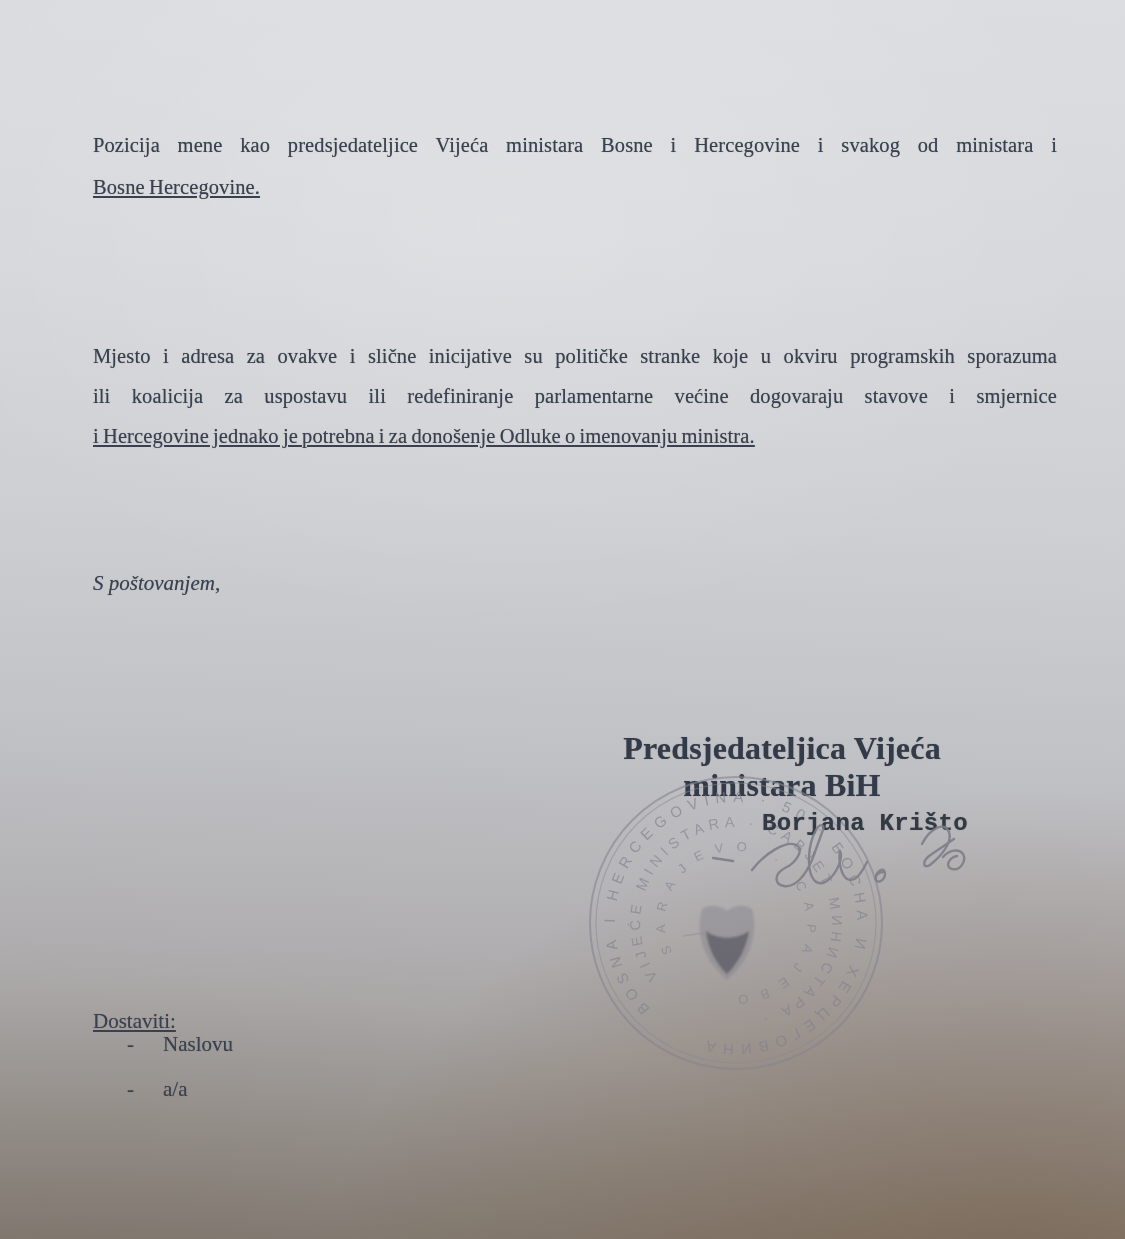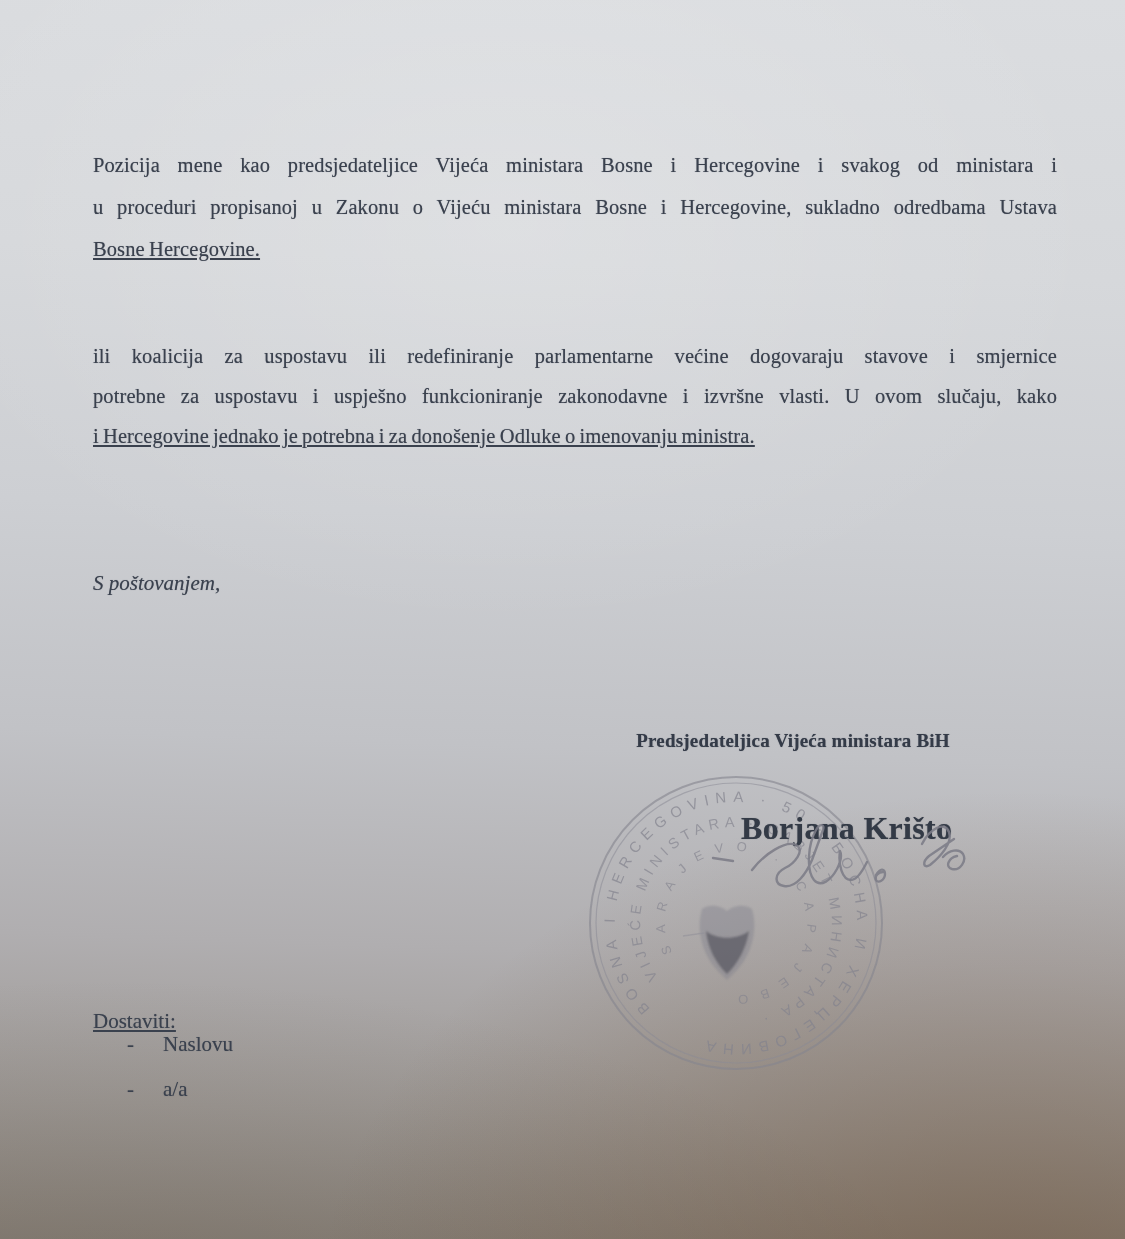--- a/index.html
+++ b/index.html
@@ -14,61 +14,60 @@
       radial-gradient(140% 60% at 10% 112%, rgba(80,72,62,0.30) 0%, rgba(80,72,62,0) 55%),
       linear-gradient(182deg,#dbdde0 0%, #d6d8db 22%, #cdcfd3 42%, #c1c2c6 60%, #b0aeb0 76%, #9d9894 89%, #8b837a 100%);
   }
   .sheen{
     position:absolute;inset:0;pointer-events:none;
     background:radial-gradient(90% 55% at 45% 18%, rgba(255,255,255,0.18) 0%, rgba(255,255,255,0) 60%);
   }
   .bodytext{font-size:20.5px;letter-spacing:0.1px;word-spacing:-1px;
     text-shadow:0 0 0.8px rgba(58,65,78,0.55);}
   .para{position:absolute;left:93px;width:964px;}
-  .p1{top:144px;line-height:42px;}
+  .p1{top:124px;line-height:42px;}
   .p2{top:336px;line-height:40px;}
   .jline{white-space:nowrap;text-align:justify;text-align-last:justify;}
   .jline.last{text-align:left;text-align-last:left;text-decoration:underline;}
   .closing{position:absolute;left:93px;top:571px;font-size:21px;
     text-shadow:0 0 0.8px rgba(58,65,78,0.55);font-style:italic;}
   .signer-title{
     position:absolute;left:570px;top:730px;width:424px;
-    text-align:center;font-weight:bold;font-size:19px;letter-spacing:0.2px;
-    color:#343b48;text-shadow:0 0 0.9px rgba(52,59,72,0.6);margin-left:11px;
+    text-align:center;font-weight:bold;font-size:32px;letter-spacing:0.2px;
+    color:#343b48;text-shadow:0 0 0.9px rgba(52,59,72,0.6);
   }
   .signer-name{
-    position:absolute;left:741px;top:810px;
-    font-weight:bold;font-size:32px;letter-spacing:0.3px;
-    color:#333a46;text-shadow:0 0 0.9px rgba(51,58,70,0.6);
+    position:absolute;left:762px;top:810px;
+    font-weight:bold;font-size:24px;letter-spacing:0.3px;
+    color:#333a46;text-shadow:0 0 0.9px rgba(51,58,70,0.6);font-family:Liberation Mono, monospace;
   }
   .stamp{position:absolute;left:586px;top:773px;width:300px;height:300px;opacity:0.82;}
   .stamp text{font-family:"Liberation Sans","DejaVu Sans",sans-serif;fill:#83838e;}
   .signature{position:absolute;left:690px;top:812px;width:320px;height:115px;}
   .dist-label{position:absolute;left:93px;top:1009px;font-size:21px;
     text-shadow:0 0 0.8px rgba(58,65,78,0.5);text-decoration:underline;}
   .dist-item{position:absolute;font-size:21px;text-shadow:0 0 0.8px rgba(58,65,78,0.5);}
   .dist-item .dash{display:inline-block;width:36px;}
   .di1{left:127px;top:1032px;}
   .di2{left:127px;top:1077px;}
 </style>
 </head>
 <body>
 
 <div class="paper">
   <div class="sheen"></div>
 
   <div class="para p1 bodytext">
     <div class="jline">Pozicija mene kao predsjedateljice Vijeća ministara Bosne i Hercegovine i svakog od ministara i</div>
-    <div class="jline">u proceduri propisanoj u Zakonu o Vijeću ministara Bosne i Hercegovine, sukladno odredbama Ustava</div>
     <div class="jline last">Bosne Hercegovine.</div>
   </div>
 
   <div class="para p2 bodytext">
+    <div class="jline">Mjesto i adresa za ovakve i slične inicijative su političke stranke koje u okviru  programskih sporazuma</div>
     <div class="jline">ili koalicija za uspostavu ili redefiniranje parlamentarne većine dogovaraju stavove i smjernice</div>
-    <div class="jline">potrebne za uspostavu i uspješno funkcioniranje zakonodavne i izvršne vlasti. U ovom slučaju, kako</div>
     <div class="jline last">i Hercegovine jednako  je potrebna i za donošenje Odluke o imenovanju ministra.</div>
   </div>
 
   <div class="closing">S poštovanjem,</div>
 
   <div class="signer-title">Predsjedateljica Vijeća ministara BiH</div>
 
   <svg class="stamp" viewBox="0 0 300 300">
     <defs>
       <path id="ring-outer" d="M 64.4 235.6 A 121 121 0 1 1 235.6 64.4 A 121 121 0 1 1 64.4 235.6"></path>

